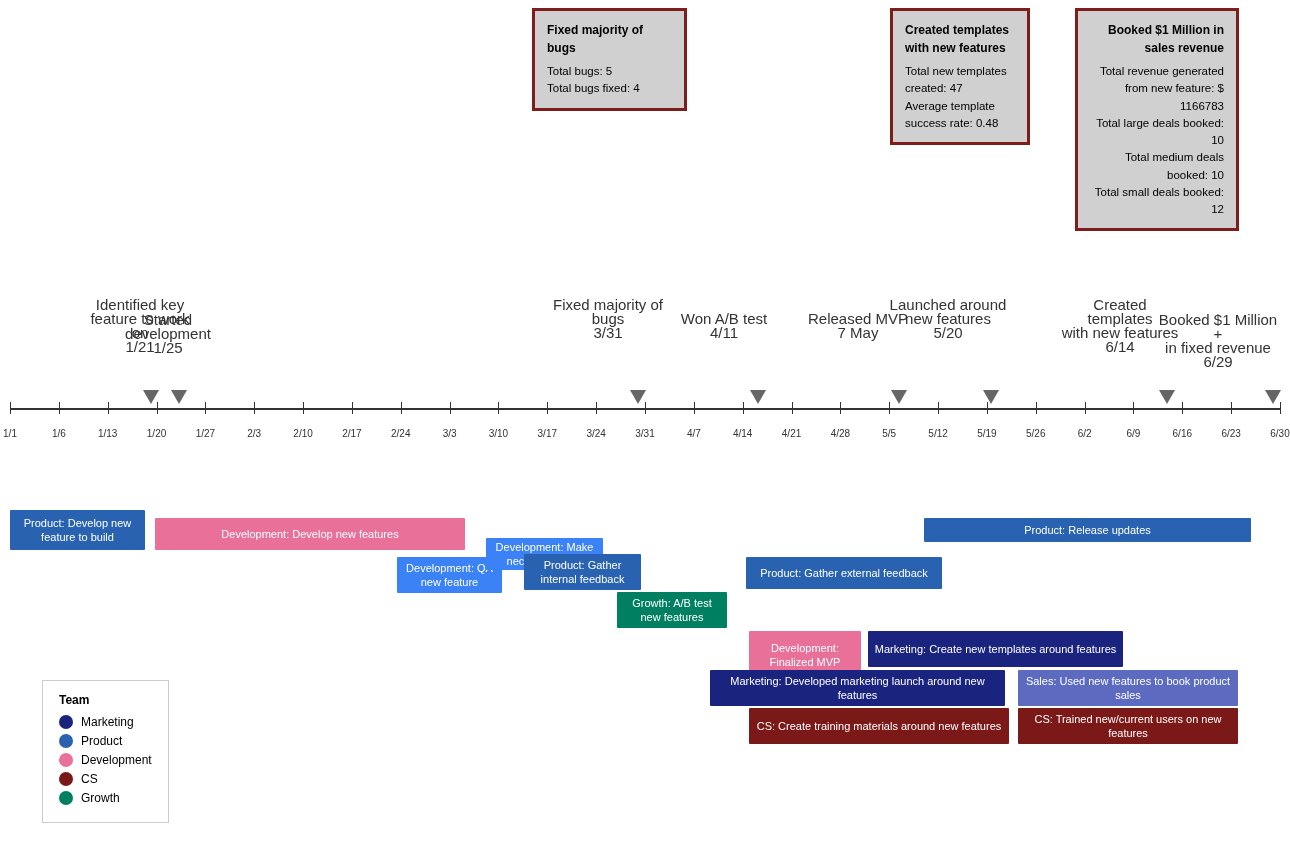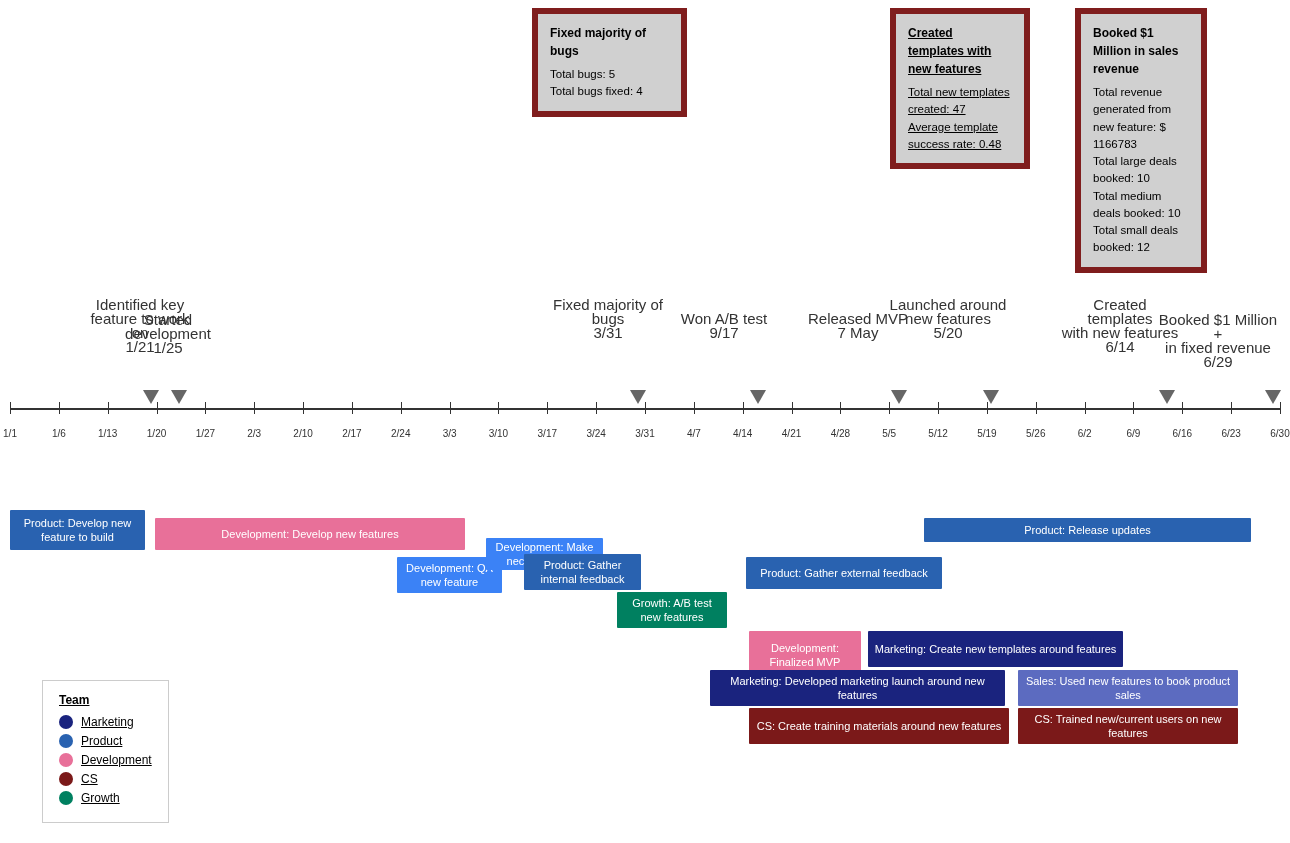--- a/index.html
+++ b/index.html
@@ -9,21 +9,21 @@
       width: 1290px;
       height: 843px;
       overflow: hidden;
       position: relative;
     }
 
     
     .milestone-card {
       position: absolute;
       background: #d0d0d0;
-      border: 6px solid #7f1d1d;
+      border: 3px solid #7f1d1d;
       padding: 10px 12px;
       font-size: 11.5px;
       line-height: 1.5;
       width: 155px;
     }
     .milestone-card .card-title {
       font-weight: bold;
       margin-bottom: 6px;
       font-size: 12px;
     }
@@ -90,21 +90,20 @@
     }
 
     
     .legend-box {
       position: absolute;
       left: 42px;
       top: 680px;
       border: 1px solid #ccc;
       padding: 12px 16px;
       background: #fff;
-      text-decoration: underline;
     }
     .legend-title {
       font-size: 12px;
       font-weight: bold;
       margin-bottom: 8px;
     }
     .legend-item {
       display: flex;
       align-items: center;
       margin-bottom: 5px;
@@ -120,26 +119,26 @@
   </style>
 </head>
 <body>
 
 <div id="cards-container">
     <div class="milestone-card" style="left: 532px; top: 8px; width: 155px;">
       <div class="card-title">Fixed majority of bugs</div>
       <div>Total bugs: 5</div>
       <div>Total bugs fixed: 4</div>
     </div>
-    <div class="milestone-card" style="left: 890px; top: 8px; width: 140px; text-decoration: underline;">
+    <div class="milestone-card" style="left: 890px; top: 8px; width: 140px;">
       <div class="card-title">Created templates with new features</div>
       <div>Total new templates created: 47</div>
       <div>Average template success rate: 0.48</div>
     </div>
-    <div class="milestone-card" style="left: 1075px; top: 8px; width: 132px;">
+    <div class="milestone-card" style="left: 1075px; top: 8px; width: 164px; text-align: right;">
       <div class="card-title">Booked $1 Million in sales revenue</div>
       <div>Total revenue generated from new feature: $ 1166783</div>
       <div>Total large deals booked: 10</div>
       <div>Total medium deals booked: 10</div>
       <div>Total small deals booked: 12</div>
     </div>
   </div>
 
 <div class="timeline-container">
   <div class="timeline-line"></div>
@@ -224,21 +223,21 @@
       <div>development</div>
       <div>1/25</div>
     </div>
     <div class="event-label" style="left: 548px; width: 120px; text-align: center; line-height: 14px; top: 298px;">
       <div>Fixed majority of</div>
       <div>bugs</div>
       <div>3/31</div>
     </div>
     <div class="event-label" style="left: 664px; width: 120px; text-align: center; line-height: 14px; top: 312px;">
       <div>Won A/B test</div>
-      <div>9/17</div>
+      <div>4/11</div>
     </div>
     <div class="event-label" style="left: 798px; width: 120px; text-align: center; line-height: 14px; top: 312px;">
       <div>Released MVP</div>
       <div>7 May</div>
     </div>
     <div class="event-label" style="left: 888px; width: 120px; text-align: center; line-height: 14px; top: 298px;">
       <div>Launched around</div>
       <div>new features</div>
       <div>5/20</div>
     </div>

